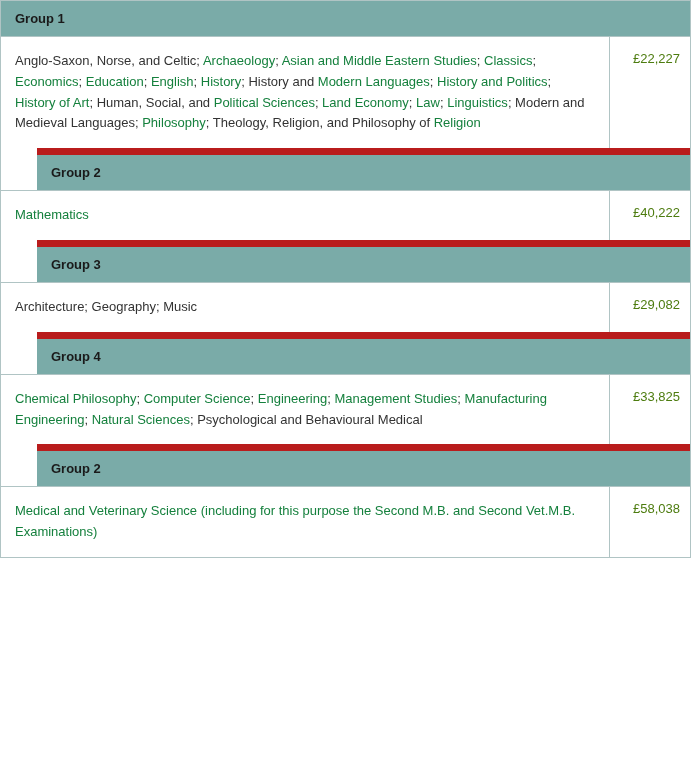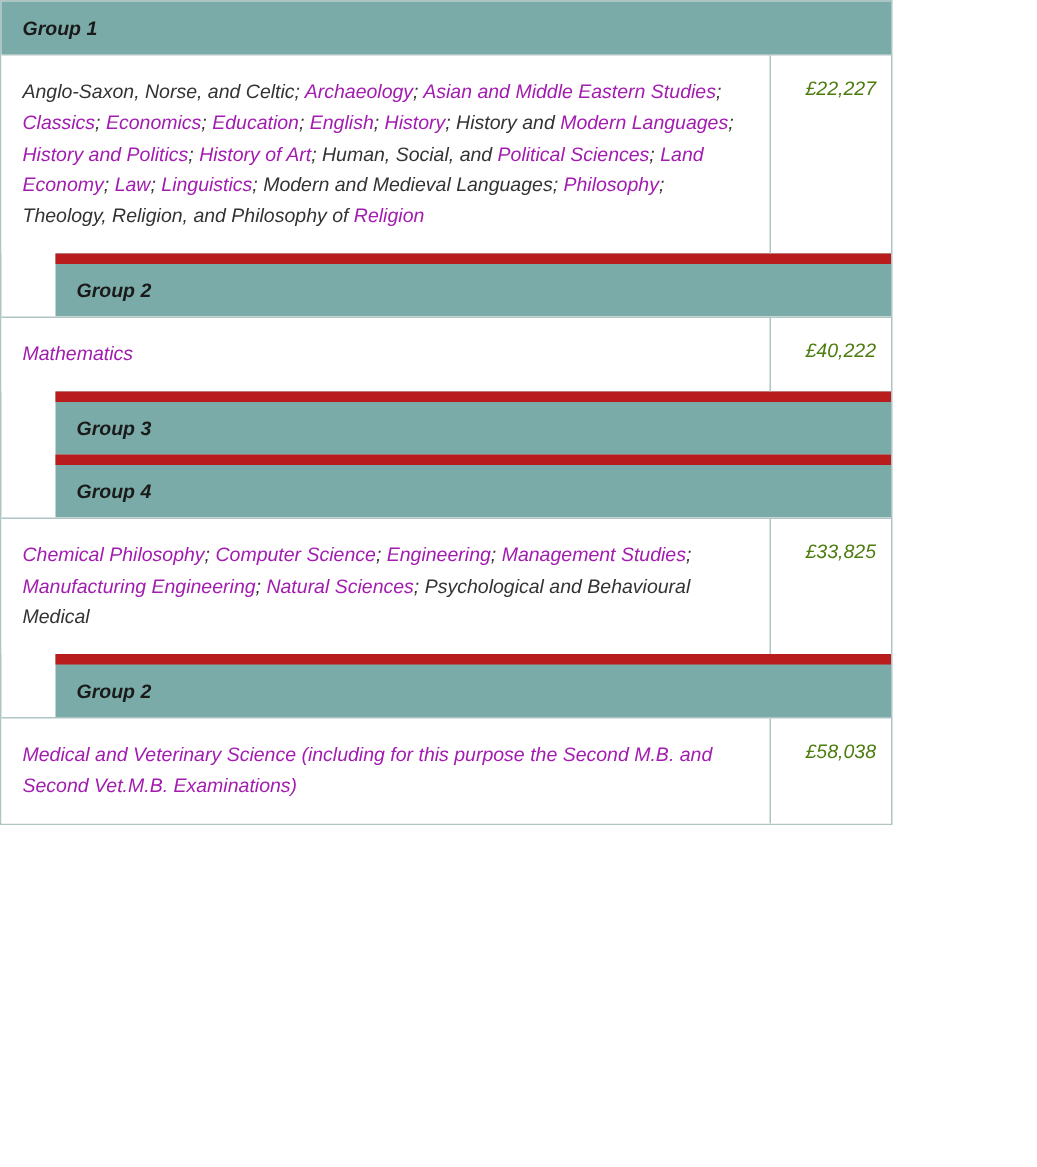--- a/index.html
+++ b/index.html
@@ -10,23 +10,22 @@
 
     body {
       background: #fff;
       font-family: Arial, sans-serif;
       font-size: 13px;
       color: #333;
       width: 691px;
     }
 
     .table-container {
-      width: 595px;
+      width: 691px;
       border: 1px solid #b0c4c4;
-      font-style: italic;
     }
 
     .group-header {
       background-color: #7aaba8;
       padding: 10px 14px;
       font-weight: bold;
       color: #1a1a1a;
       font-size: 13px;
     }
 
@@ -39,21 +38,21 @@
     .group-subjects {
       flex: 1;
       padding: 14px 14px;
       line-height: 1.6;
       color: #333;
       border-right: 1px solid #b0c4c4;
     }
 
     .group-subjects a,
     .group-subjects .link {
-      color: #a21caf;
+      color: #15803d;
       text-decoration: none;
     }
 
     .group-fee {
       width: 80px;
       padding: 14px 10px;
       text-align: right;
       color: #4d7c0f;
       font-size: 13px;
       white-space: nowrap;
@@ -76,20 +75,24 @@
     <div class="group-row">
       <div class="group-subjects"><span>Anglo-Saxon, Norse, and Celtic; </span><a href="#">Archaeology</a><span>; </span><a href="#">Asian and Middle Eastern Studies</a><span>; </span><a href="#">Classics</a><span>; </span><a href="#">Economics</a><span>; </span><a href="#">Education</a><span>; </span><a href="#">English</a><span>; </span><a href="#">History</a><span>; History and </span><a href="#">Modern Languages</a><span>; </span><a href="#">History and Politics</a><span>; </span><a href="#">History of Art</a><span>; Human, Social, and </span><a href="#">Political Sciences</a><span>; </span><a href="#">Land Economy</a><span>; </span><a href="#">Law</a><span>; </span><a href="#">Linguistics</a><span>; Modern and Medieval Languages; </span><a href="#">Philosophy</a><span>; Theology, Religion, and Philosophy of </span><a href="#">Religion</a></div>
       <div class="group-fee">£22,227</div>
     </div>
     <div class="group-header group-header-row">Group 2</div>
     <div class="group-row">
       <div class="group-subjects"><a href="#">Mathematics</a></div>
       <div class="group-fee">£40,222</div>
     </div>
     <div class="group-header group-header-row">Group 3</div>
+    <div class="group-row">
+      <div class="group-subjects"><span>Architecture; Geography; Music</span></div>
+      <div class="group-fee">£29,082</div>
+    </div>
     <div class="group-header group-header-row">Group 4</div>
     <div class="group-row">
       <div class="group-subjects"><a href="#">Chemical Philosophy</a><span>; </span><a href="#">Computer Science</a><span>; </span><a href="#">Engineering</a><span>; </span><a href="#">Management Studies</a><span>; </span><a href="#">Manufacturing Engineering</a><span>; </span><a href="#">Natural Sciences</a><span>; Psychological and Behavioural Medical</span></div>
       <div class="group-fee">£33,825</div>
     </div>
     <div class="group-header group-header-row">Group 2</div>
     <div class="group-row">
       <div class="group-subjects"><a href="#">Medical and Veterinary Science (including for this purpose the Second M.B. and Second Vet.M.B. Examinations)</a></div>
       <div class="group-fee">£58,038</div>
     </div>

